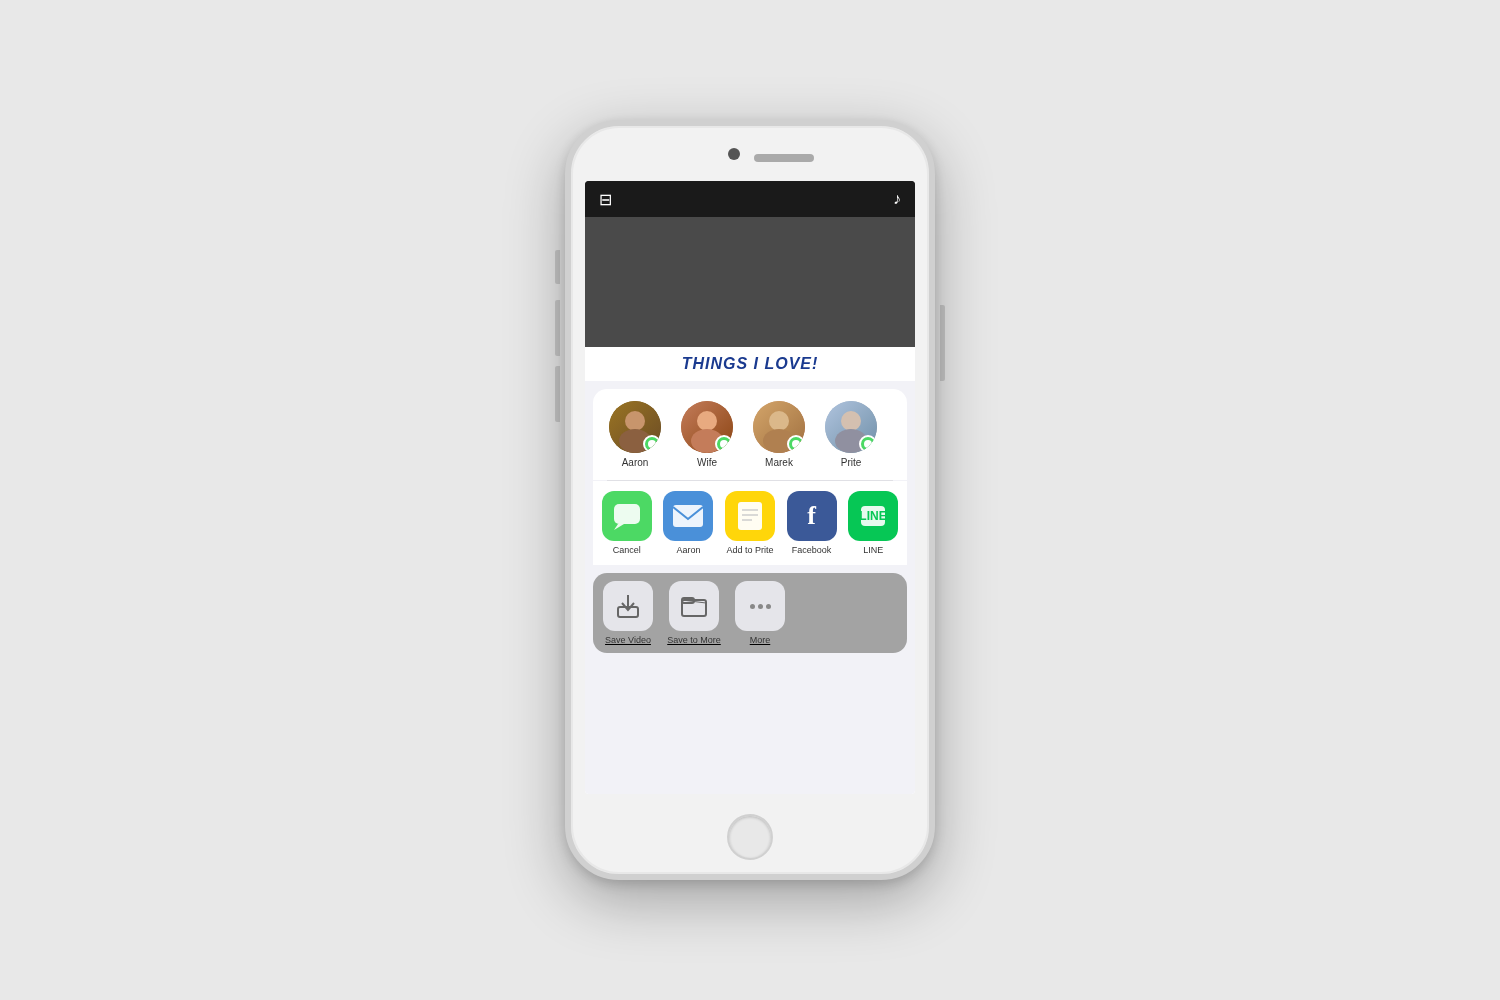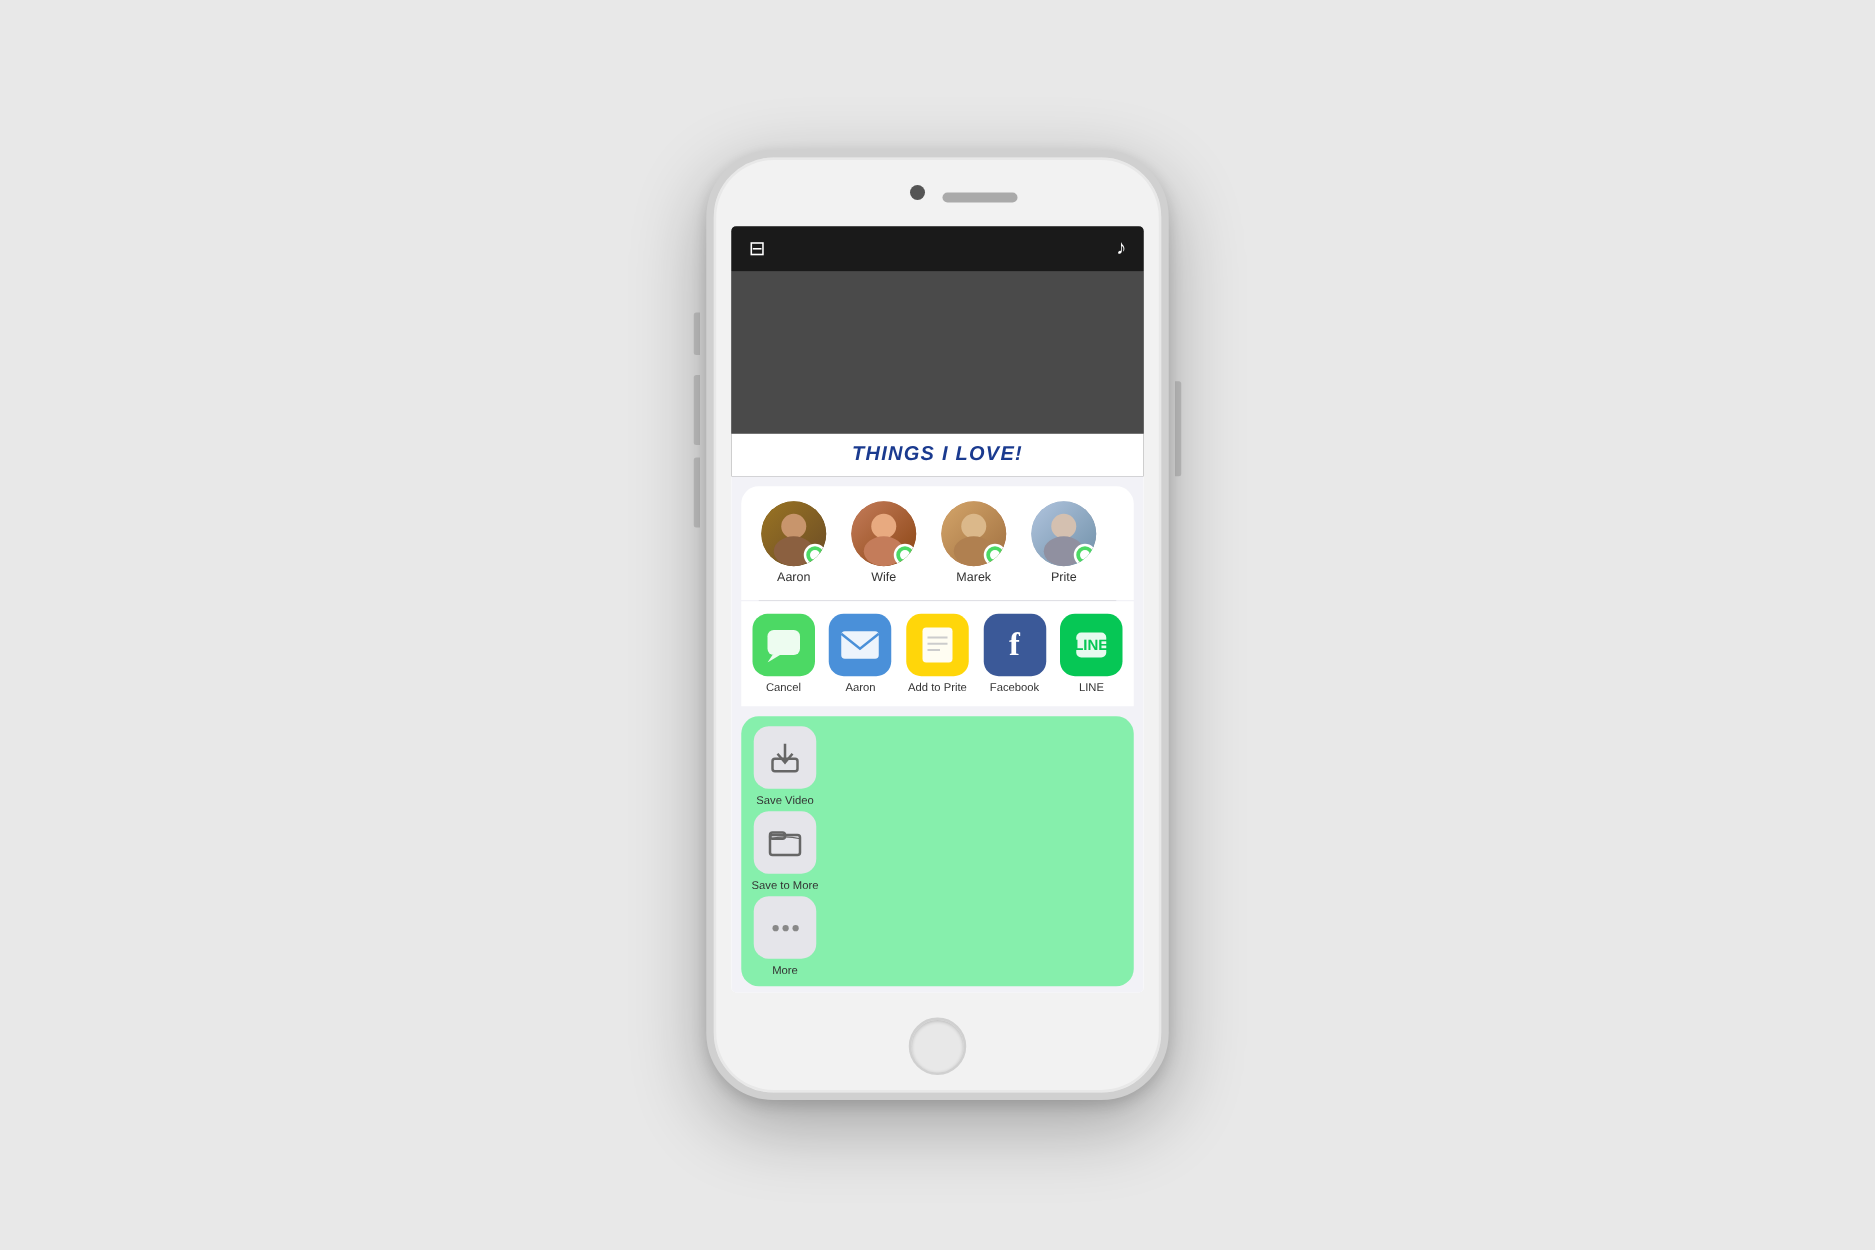--- a/index.html
+++ b/index.html
@@ -256,28 +256,29 @@
     .app-icon-line { background: #06c755; }
 
     .app-label {
       font-size: 9px;
       color: #333;
       text-align: center;
     }
 
     
     .actions-row {
-      background: #86efac;
+      background: #a3a3a3;
       padding: 8px 4px;
       display: flex;
-      flex-direction: column;
+      flex-direction: row;
       align-items: flex-start;
       gap: 4px;
       margin-top: 8px;
       border-radius: 14px;
+      text-decoration: underline;
     }
 
     .action-item {
       display: flex;
       flex-direction: column;
       align-items: center;
       width: 62px;
     }
 
     .action-icon-box {

